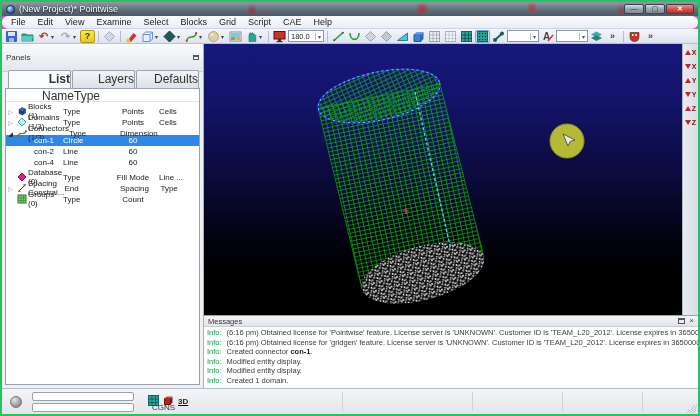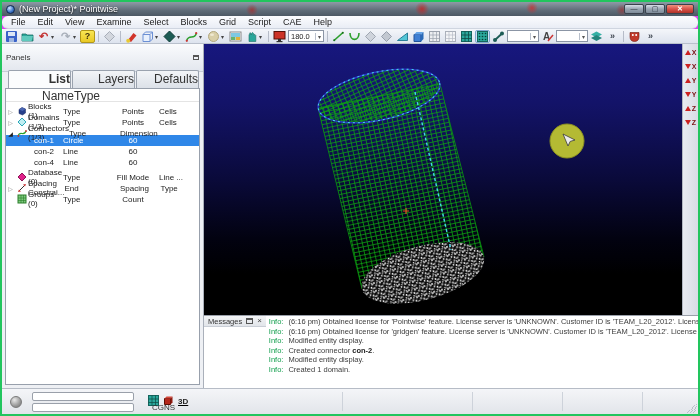--- a/index.html
+++ b/index.html
@@ -62,21 +62,21 @@
   .ticon{display:flex;align-items:center;justify-content:center;}
   
   .viewport{position:absolute;top:42px;left:202px;width:482px;height:271px;background:linear-gradient(180deg,#17177e 0%,#131368 22%,#0a0a3a 50%,#020210 72%,#000 85%);}
   
   .rail{position:absolute;top:42px;right:0;width:16px;height:271px;background:linear-gradient(90deg,#e8ebf1,#d7dce5);border-left:1px solid #b2b8c2;display:flex;flex-direction:column;align-items:center;padding-top:2px;gap:1px;}
   .axbtn{width:14px;height:13px;display:flex;align-items:center;justify-content:center;gap:1px;border:1px solid transparent;border-radius:2px;}
   .axbtn .axletter{font-size:7px;font-weight:bold;color:#7a1212;line-height:7px;}
   .tri{width:0;height:0;border-left:3px solid transparent;border-right:3px solid transparent;}
   .tri.up{border-bottom:5px solid #cc2222;} .tri.down{border-top:5px solid #cc2222;}
   
-  .messages{position:absolute;left:202px;right:0;top:313px;bottom:26px;background:#fff;border-top:1px solid #9aa0aa;display:flex;flex-direction:row;}
+  .messages{position:absolute;left:202px;right:0;top:313px;bottom:26px;background:#fff;border-top:1px solid #9aa0aa;display:flex;flex-direction:column;}
   .msghead{height:11px;background:linear-gradient(#f3f4f6,#e2e5ea);border-bottom:1px solid #c9ced6;display:flex;align-items:center;padding:0 4px;}
   .msghead .m-label{font-size:7.5px;color:#333;flex:1;}
   .mico{width:7px;height:6px;border:1px solid #555;border-top-width:2px;margin-left:4px;}
   .mclose{font-size:8px;color:#444;margin-left:4px;line-height:6px;}
   .mclose::before{content:"×";}
   .msgbody{flex:1;overflow:hidden;padding:1px 3px;}
   .mline{font-size:7.5px;line-height:9.5px;white-space:nowrap;color:#3c3c3c;}
   .mline .lvl{color:#0f9d4a;margin-right:5px;}
   .mline .bld{font-weight:bold;color:#222;}
   
@@ -509,22 +509,22 @@
 
   <div class="messages">
     <div class="msghead">
       <span class="m-label">Messages</span>
       <span class="mico"></span>
       <span class="mclose"></span>
     </div>
     <div class="msgbody">
       <div class="mline"><span class="lvl">Info:</span><span>(6:16 pm) Obtained license for 'Pointwise' feature. License server is 'UNKNOWN'. Customer ID is 'TEAM_L20_2012'. License expires in 3650000 days.</span><span class="bld"></span><span></span></div>
       <div class="mline"><span class="lvl">Info:</span><span>(6:16 pm) Obtained license for 'gridgen' feature. License server is 'UNKNOWN'. Customer ID is 'TEAM_L20_2012'. License expires in 3650000 days.</span><span class="bld"></span><span></span></div>
+      <div class="mline"><span class="lvl">Info:</span><span>Created connector </span><span class="bld">con-1</span><span>.</span></div>
       <div class="mline"><span class="lvl">Info:</span><span>Modified entity display.</span><span class="bld"></span><span></span></div>
-      <div class="mline"><span class="lvl">Info:</span><span>Created connector </span><span class="bld">con-2</span><span>.</span></div>
       <div class="mline"><span class="lvl">Info:</span><span>Modified entity display.</span><span class="bld"></span><span></span></div>
       <div class="mline"><span class="lvl">Info:</span><span>Created 1 domain.</span><span class="bld"></span><span></span></div>
     </div>
   </div>
 
   <div class="statusbar">
     <span class="led"></span>
     <input class="sfield sf1" value="" style="">
     <input class="sfield sf2" value="" style="">
     <span class="sicons">

